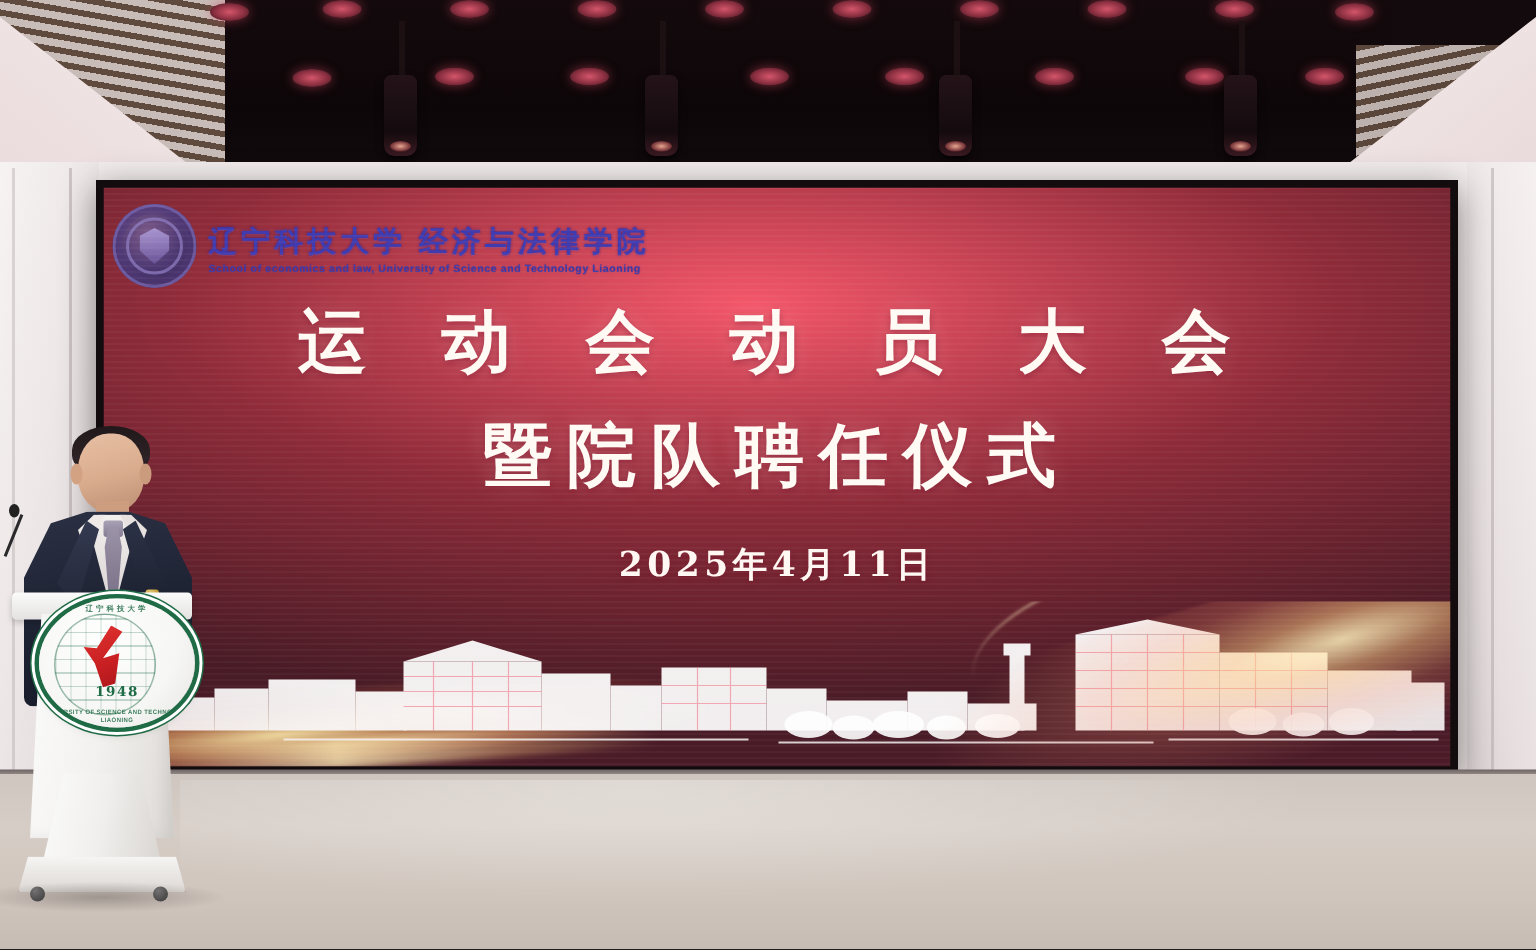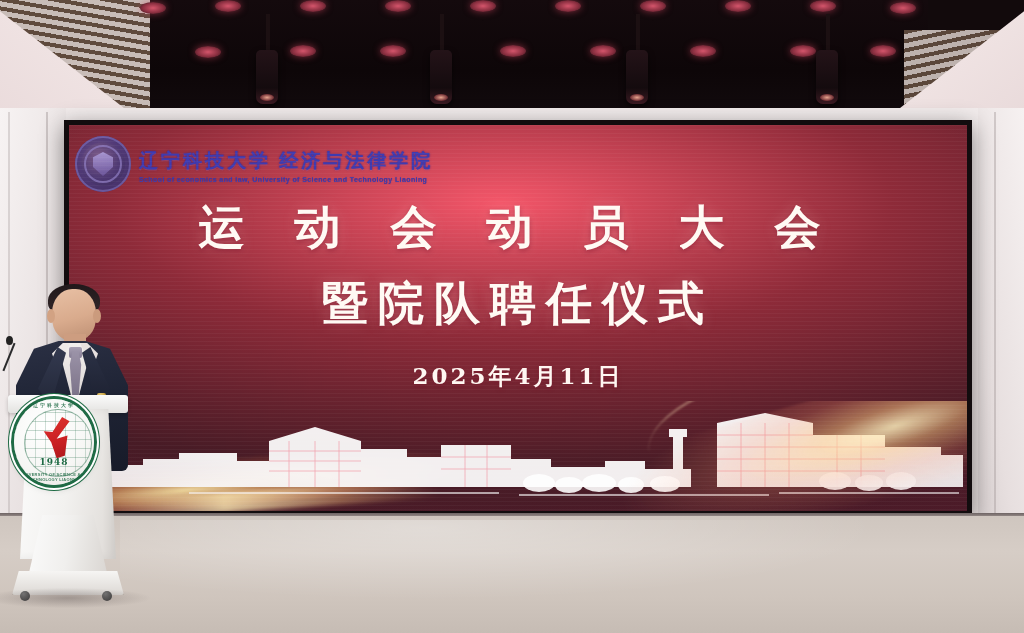--- a/index.html
+++ b/index.html
@@ -174,21 +174,21 @@
         box-shadow:inset -6px 0 10px rgba(0,0,0,.07);}
   .podium-waist{position:absolute;left:22px;top:120px;width:80px;height:62px;
         background:linear-gradient(100deg,#fbfbfb 0%,#f0efed 50%,#d9d5d1 100%);
         clip-path:polygon(18% 0%, 82% 0%, 100% 100%, 0% 100%);}
   .podium-base{position:absolute;left:6px;top:176px;width:112px;height:24px;border-radius:3px;
         background:linear-gradient(180deg,#f6f5f3,#dcd8d4);
         clip-path:polygon(6% 0%, 94% 0%, 100% 100%, 0% 100%);
         box-shadow:0 3px 6px rgba(0,0,0,.22);}
   .caster{position:absolute;width:10px;height:10px;border-radius:50%;
         background:radial-gradient(circle at 35% 30%,#7b7b7b,#3a3a3a);top:196px;}
-  .emblem{position:absolute;left:8px;top:4px;width:80px;height:86px;border-radius:50%;
+  .emblem{position:absolute;left:20px;top:4px;width:104px;height:86px;border-radius:50%;
         background:radial-gradient(circle at 40% 32%, #ffffff 0%, #f6f6f4 60%, #e4e3e0 100%);
         box-shadow:0 0 0 3px #1f6b45, 0 0 0 5px #ffffff, 0 0 0 6px #1f6b45,
                    0 3px 8px rgba(0,0,0,.22);overflow:hidden;}
   .emblem-grid{position:absolute;left:10px;top:10px;width:66px;height:66px;border-radius:50%;
         border:1px solid rgba(40,110,75,.45);
         background:
           repeating-linear-gradient(0deg, rgba(40,110,75,.26) 0 1px, transparent 1px 9px),
           repeating-linear-gradient(90deg, rgba(40,110,75,.22) 0 1px, transparent 1px 10px);}
   .emblem-mark{position:absolute;left:27px;top:18px;width:34px;height:42px;
         background:linear-gradient(160deg,#e0342f 0%,#c81f22 60%,#a8161c 100%);

